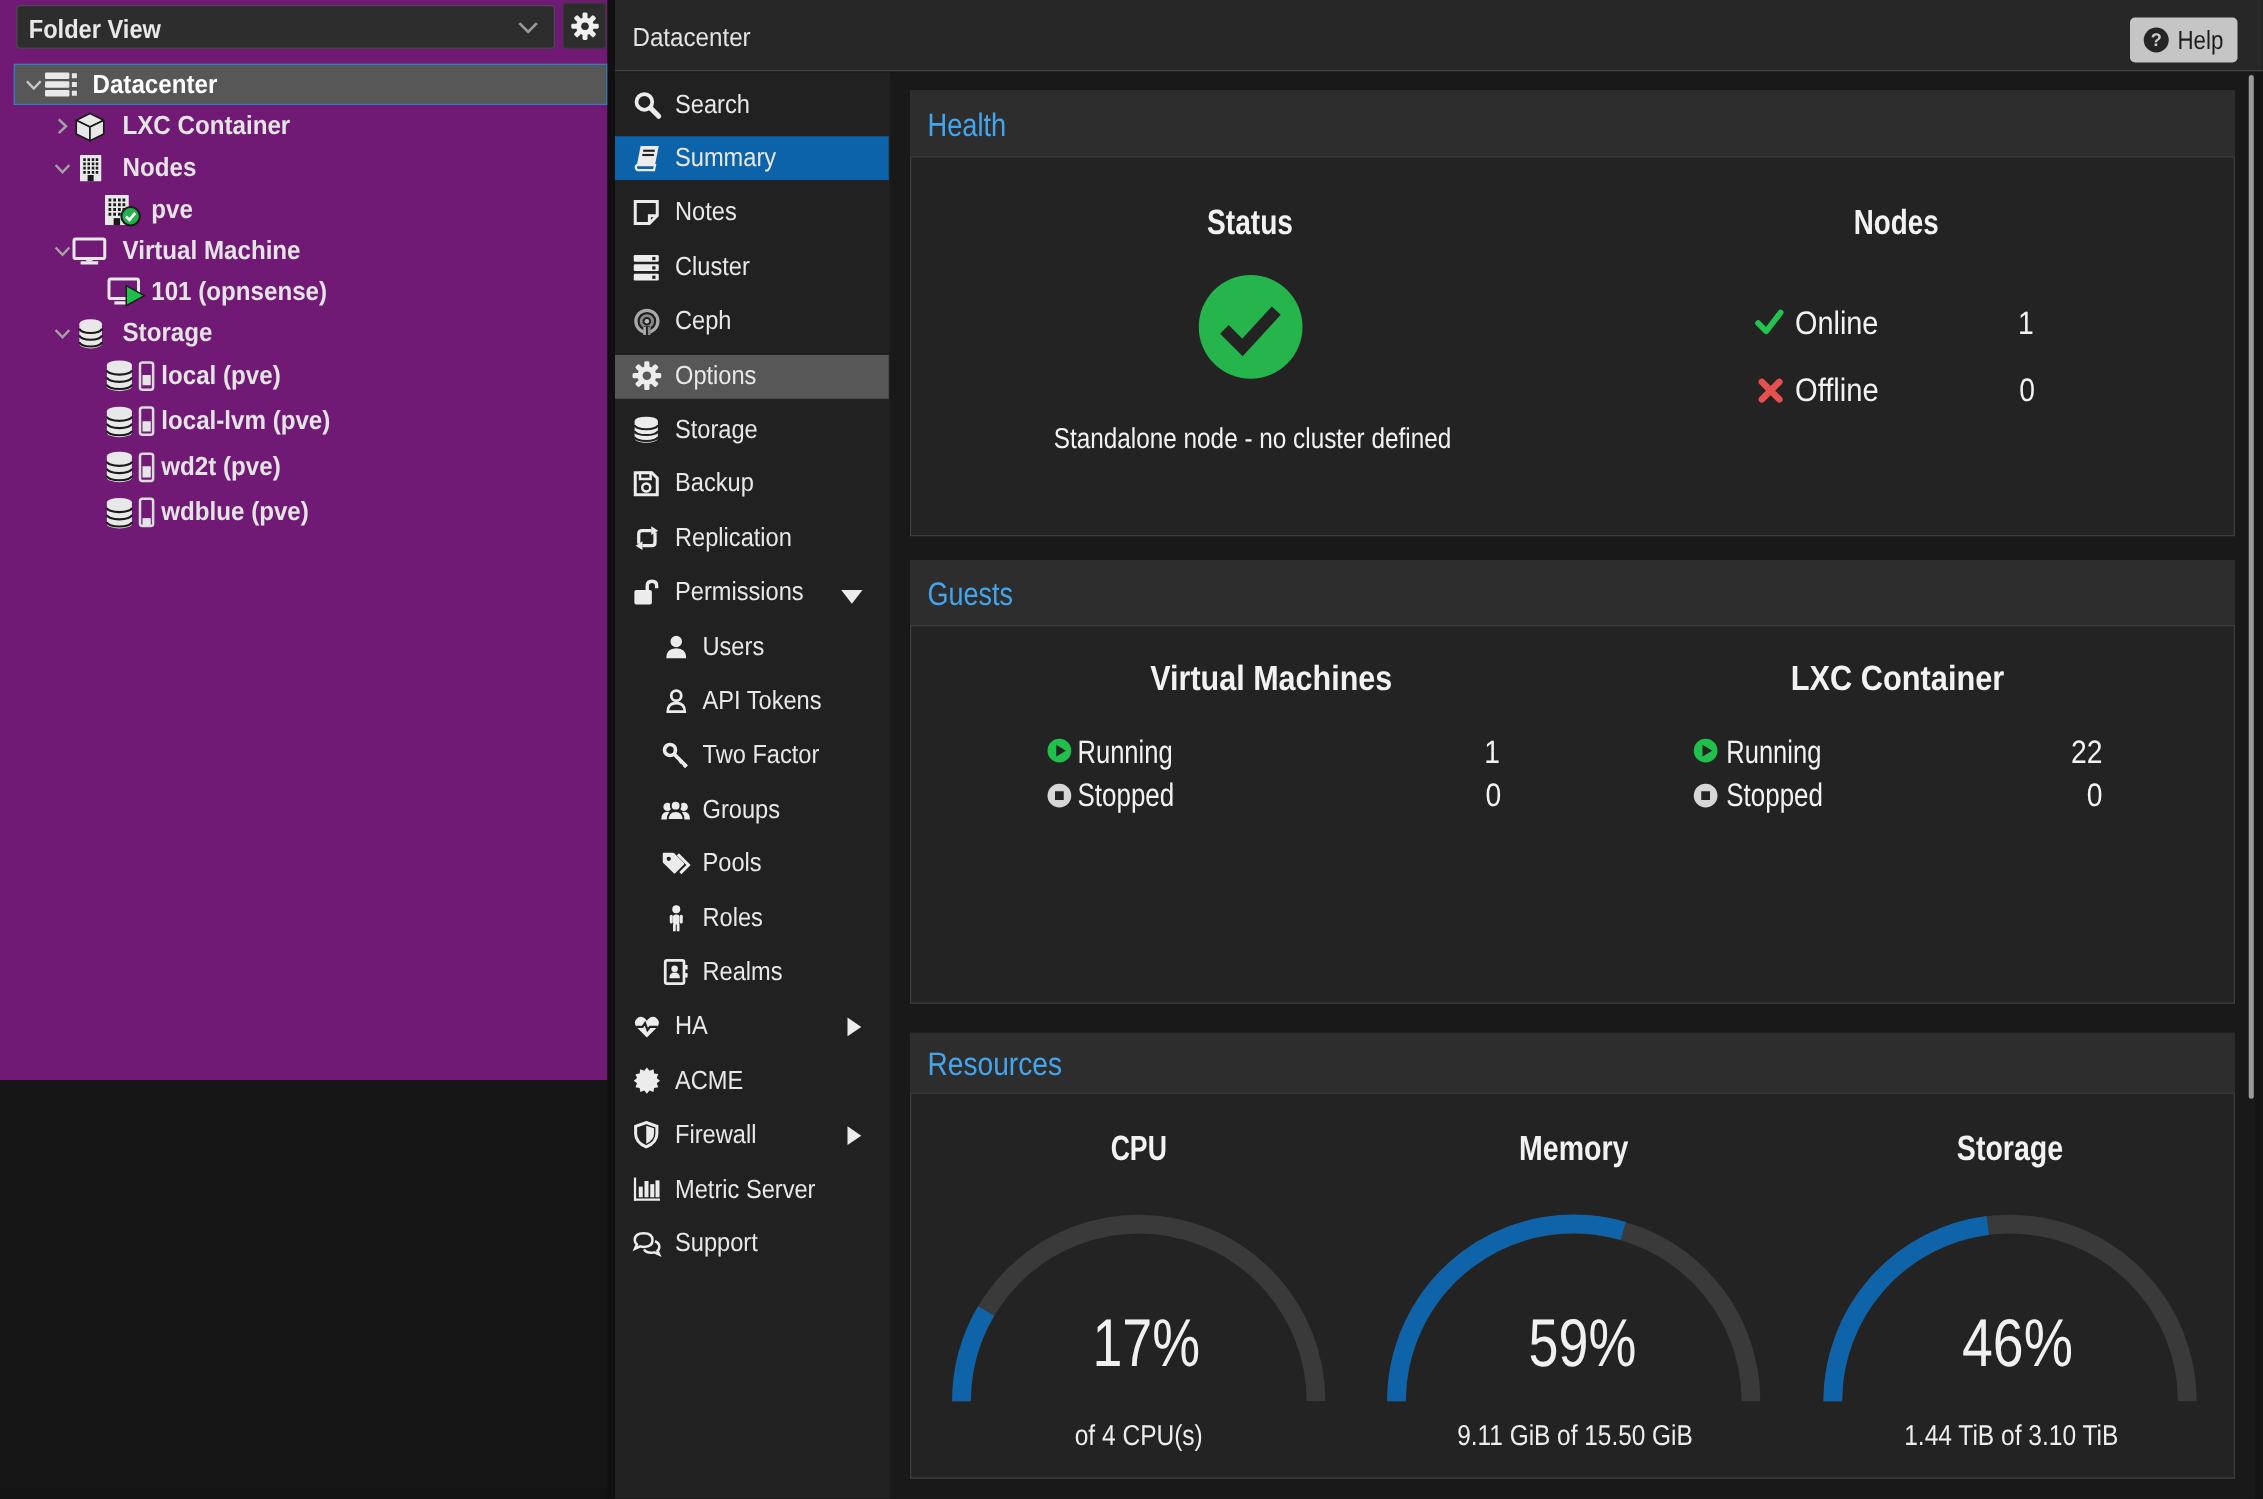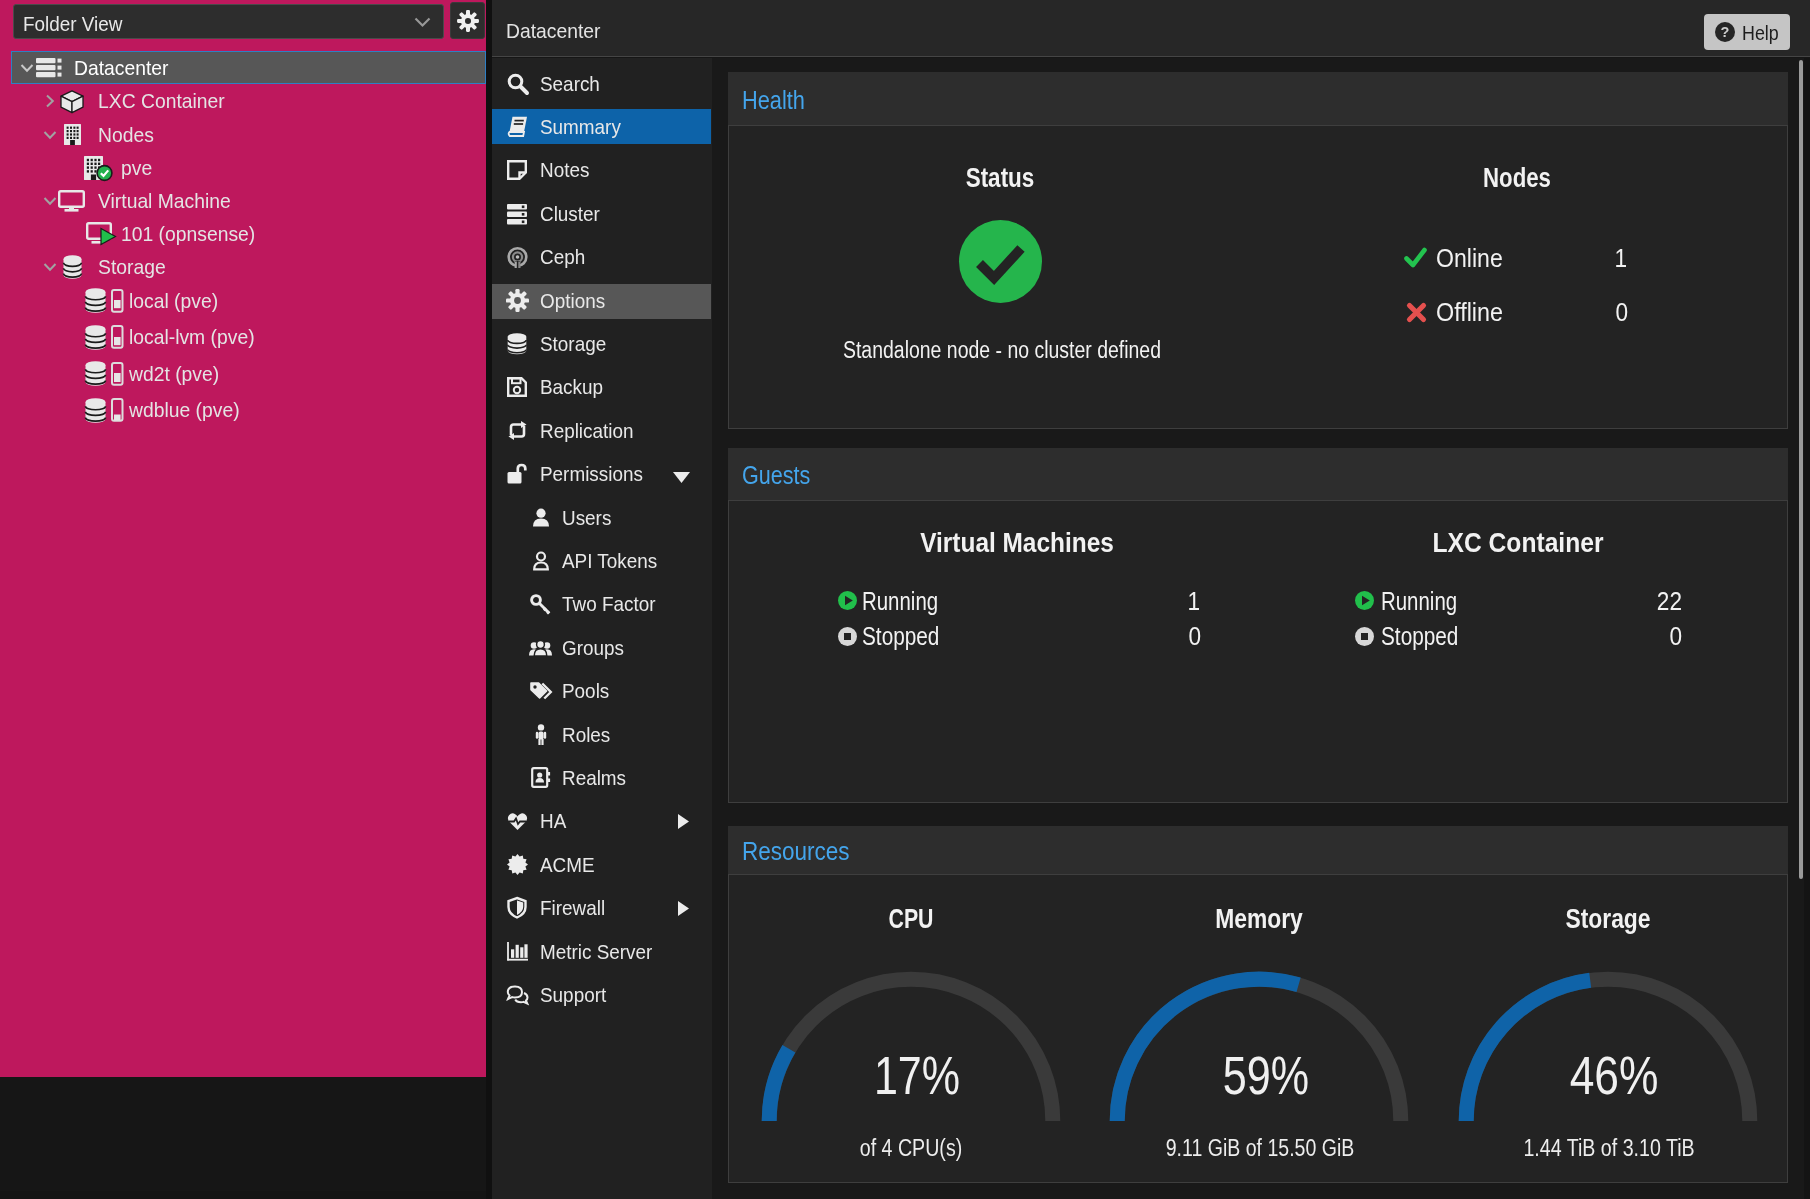--- a/index.html
+++ b/index.html
@@ -3,21 +3,21 @@
 <meta charset="utf-8">
 <style>
 *{margin:0;padding:0;box-sizing:border-box}
 html,body{width:1810px;height:1199px;overflow:hidden;background:#161616;font-family:"Liberation Sans",sans-serif}
 .abs{position:absolute}
 .txt{white-space:nowrap;display:inline-block;transform-origin:left center}
 svg{display:block;overflow:visible}
 </style>
 </head>
 <body>
-<div class="abs" style="left:0;top:0;width:486px;height:1077px;background:#be185d;">
+<div class="abs" style="left:0;top:0;width:486px;height:864px;background:#701a75;font-weight:bold;">
   <div class="abs" style="left:13px;top:4px;width:431px;height:35px;background:#2d2d2d;border:1px solid #4a4a4a;border-radius:3px;">
     <span class="txt" style="position:absolute;left:9px;top:7px;font-size:21px;color:#e8e8e8;transform:scaleX(.90)">Folder View</span>
     <svg class="abs" style="right:12px;top:12px" width="17" height="11" viewBox="0 0 17 11">
         <polyline points="1.5,1.5 8.5,8.5 15.5,1.5" fill="none" stroke="#989898" stroke-width="2.2"></polyline>
       </svg>
   </div>
   <div class="abs" style="left:450px;top:2px;width:35px;height:37px;background:#2d2d2d;border:1px solid #3a3a3a;border-radius:3px;">
     <svg class="abs" style="left:7px;top:8px" width="20" height="20" viewBox="0 0 21 21">
         <rect x="8.4" y="-1" width="4.2" height="6.5" rx="1.2" fill="#f0f0f0" transform="rotate(0 10.5 10.5)"></rect>
         <rect x="8.4" y="-1" width="4.2" height="6.5" rx="1.2" fill="#f0f0f0" transform="rotate(45 10.5 10.5)"></rect>

